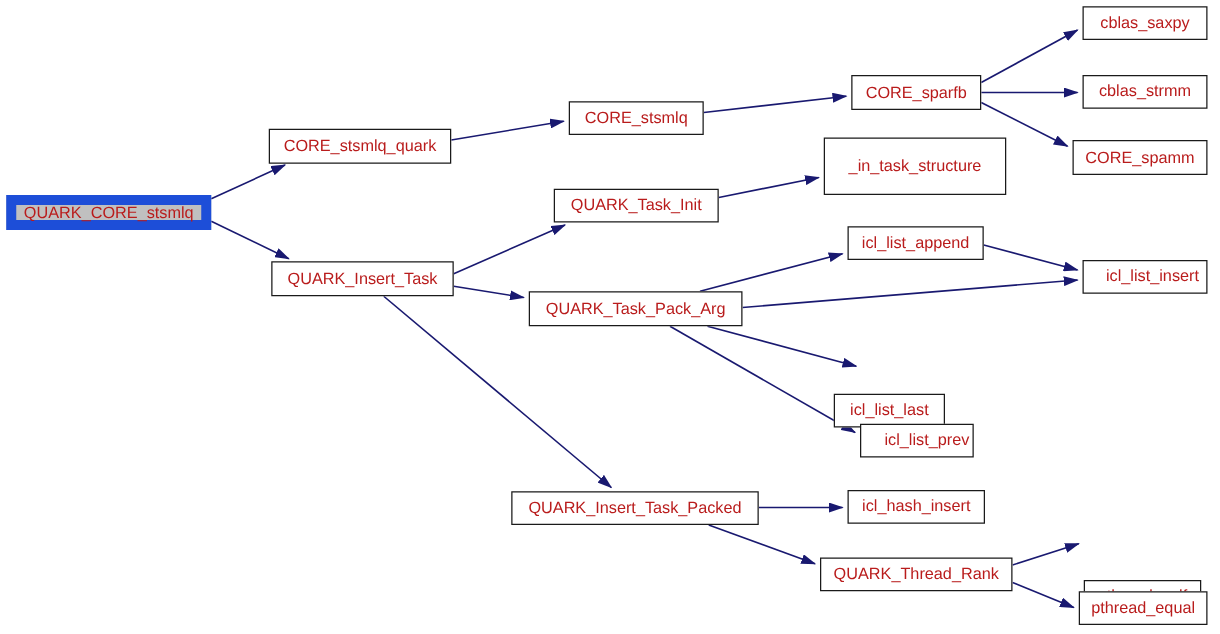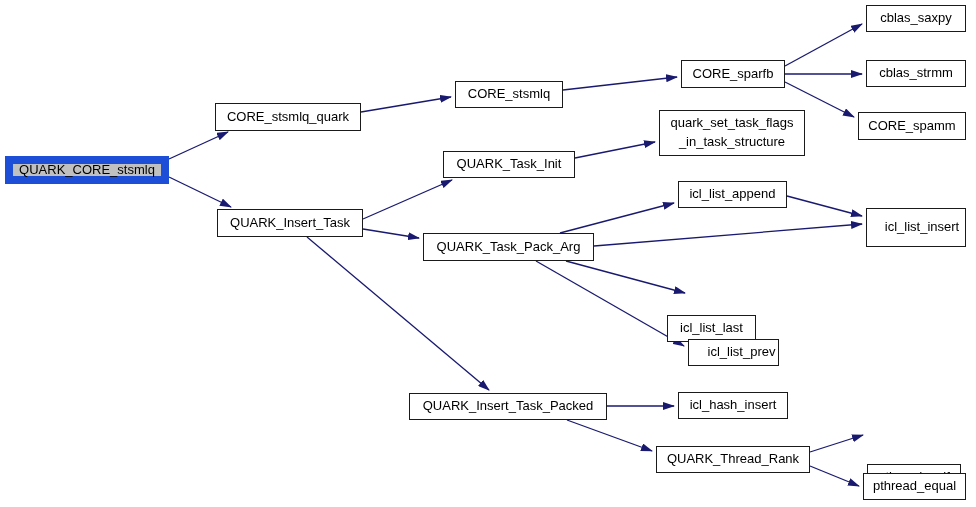--- a/index.html
+++ b/index.html
@@ -14,21 +14,21 @@
   .canvas svg {
     position: absolute;
     left: 0; top: 0;
     width: 976px; height: 507px;
   }
   .node {
     position: absolute;
     box-sizing: border-box;
     border: 1px solid #1a1a1a;
     background: #ffffff;
-    color: #000000;
+    color: #b91c1c;
     font-size: 13px;
     line-height: 1.45;
     display: flex;
     flex-direction: column;
     align-items: center;
     justify-content: center;
     white-space: nowrap;
     cursor: pointer;
     text-align: right;
   }
@@ -90,30 +90,29 @@
       <div class="node" style="left: 866px; top: 5px; width: 100px; height: 27px;">
         <div>cblas_saxpy</div>
       </div>
       <div class="node" style="left: 866px; top: 60px; width: 100px; height: 27px;">
         <div>cblas_strmm</div>
       </div>
       <div class="node" style="left: 858px; top: 112px; width: 108px; height: 28px;">
         <div>CORE_spamm</div>
       </div>
       <div class="node" style="left: 659px; top: 110px; width: 146px; height: 46px;">
-        <div>quark_set_task_flags</div>
         <div>_in_task_structure</div>
       </div>
       <div class="node" style="left: 443px; top: 151px; width: 132px; height: 27px;">
         <div>QUARK_Task_Init</div>
       </div>
       <div class="node" style="left: 678px; top: 181px; width: 109px; height: 27px;">
         <div>icl_list_append</div>
       </div>
-      <div class="node" style="left: 866px; top: 208px; width: 100px; height: 39px; padding-left: 12px;">
+      <div class="node" style="left: 866px; top: 208px; width: 100px; height: 27px; padding-left: 12px;">
         <div>icl_list_insert</div>
       </div>
       <div class="node" style="left: 423px; top: 233px; width: 171px; height: 28px;">
         <div>QUARK_Task_Pack_Arg</div>
       </div>
       <div class="node" style="left: 667px; top: 285px; width: 89px; height: 27px; margin-top: 30px;">
         <div>icl_list_last</div>
       </div>
       <div class="node" style="left: 688px; top: 339px; width: 91px; height: 27px; padding-left: 16px;">
         <div>icl_list_prev</div>

